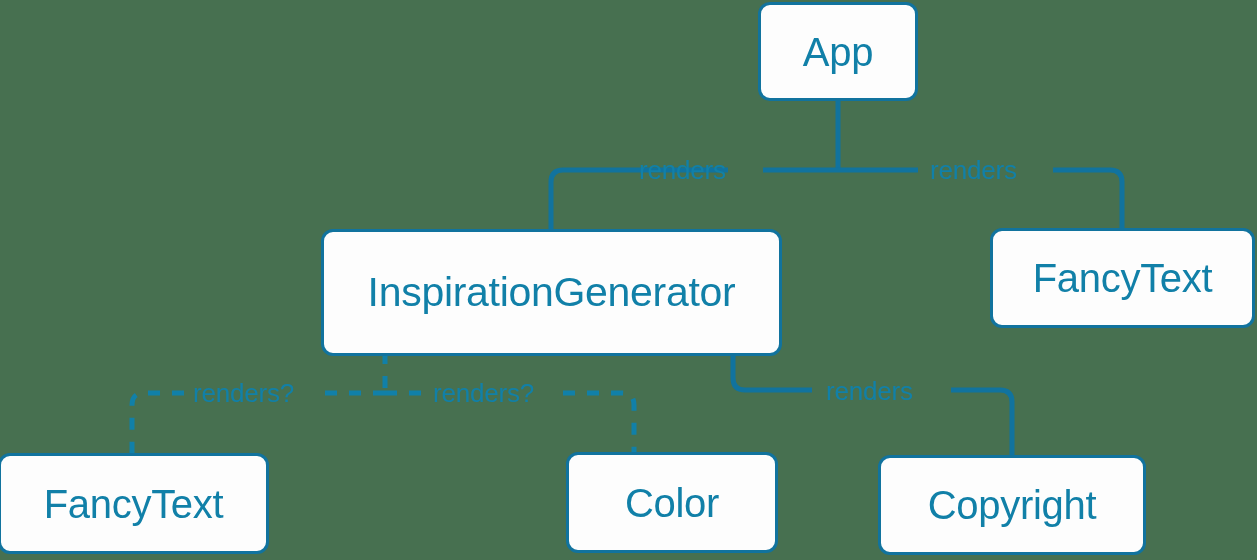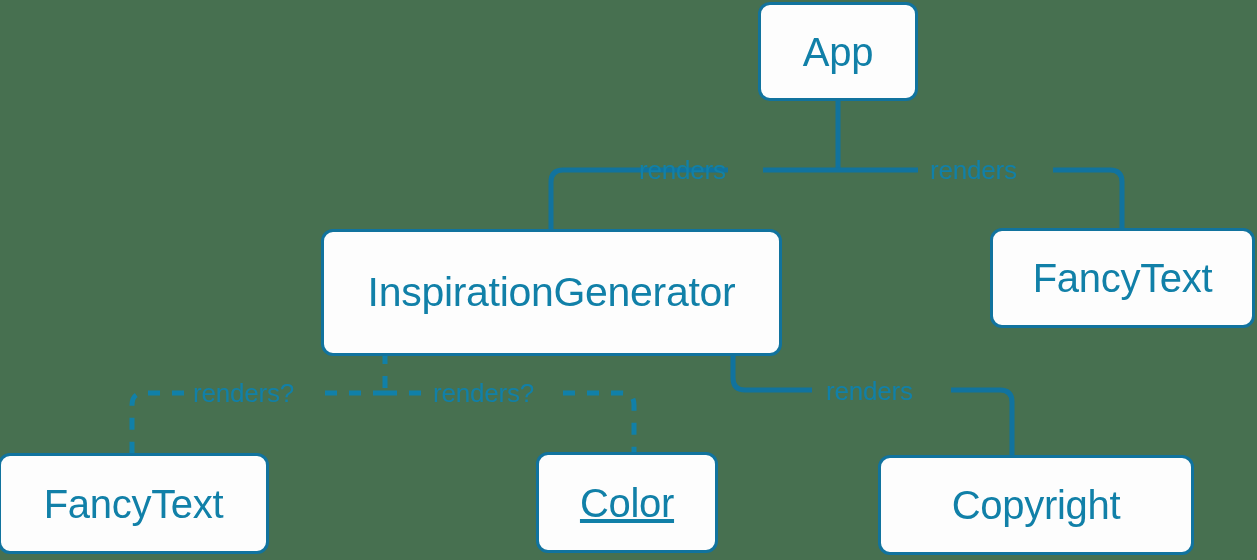--- a/index.html
+++ b/index.html
@@ -43,22 +43,22 @@
   }
   .node-label {
     white-space: nowrap;
     line-height: 1;
   }
   
   #node-app        { left: 758px;  top: 2px;   width: 160px; height: 99px; text-align: center;  }
   #node-inspgen    { left: 321px;  top: 229px; width: 461px; height: 127px;  }
   #node-fancytext-right { left: 990px; top: 228px; width: 265px; height: 100px; }
   #node-fancytext-left  { left: -2px; top: 453px; width: 271px; height: 101px; }
-  #node-color      { left: 536px;  top: 452px; width: 182px; height: 101px; text-decoration: underline; }
-  #node-copyright  { left: 878px;  top: 455px; width: 316px; height: 100px; }
+  #node-color      { left: 566px;  top: 452px; width: 212px; height: 101px; }
+  #node-copyright  { left: 878px;  top: 455px; width: 268px; height: 100px; }
 
   #node-app .node-label           { font-size: 40px; }
   #node-inspgen .node-label       { font-size: 41px; }
   #node-fancytext-right .node-label { font-size: 40px; }
   #node-fancytext-left .node-label  { font-size: 40px; }
   #node-color .node-label         { font-size: 40px; }
   #node-copyright .node-label     { font-size: 40px; }
 
   .edge-label {
     position: absolute;

